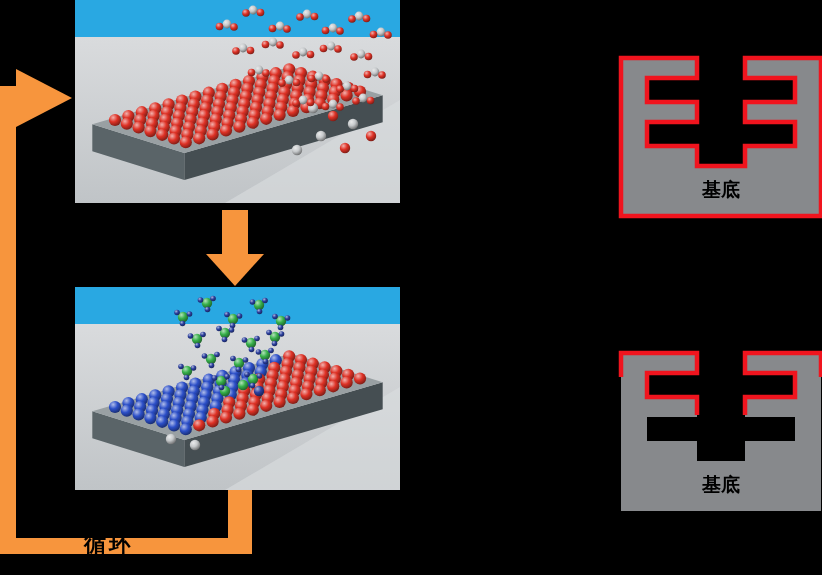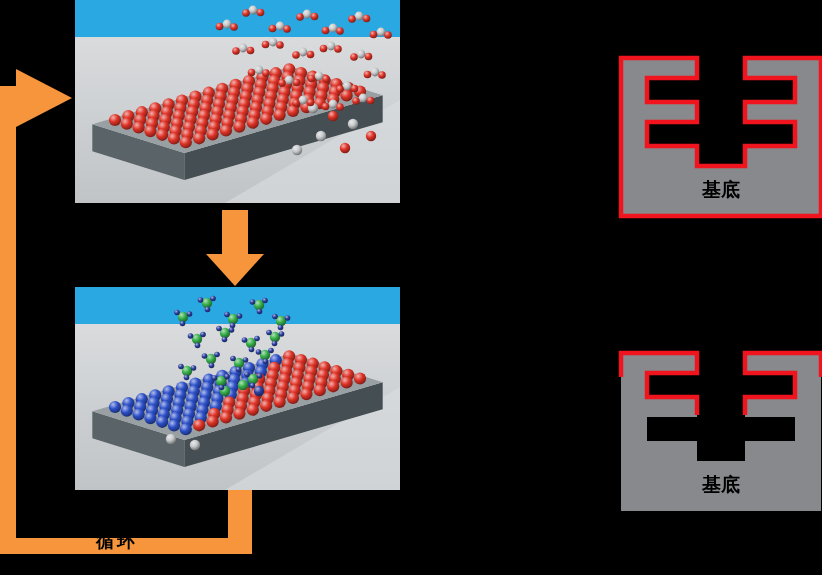--- a/index.html
+++ b/index.html
@@ -20,21 +20,21 @@
     border-top:32px solid var(--arrow-orange);}
 
   
   .cyc-left{position:absolute;left:0;top:86px;width:16px;height:468px;background:var(--arrow-orange);}
   .cyc-bottom{position:absolute;left:0;top:538px;width:252px;height:16px;background:var(--arrow-orange);}
   .cyc-stub{position:absolute;left:228px;top:490px;width:24px;height:56px;background:var(--arrow-orange);}
   .cyc-head{position:absolute;left:16px;top:69px;width:0;height:0;
     border-top:29px solid transparent;border-bottom:29px solid transparent;
     border-left:56px solid var(--arrow-orange);}
 
-  .cycle-label{position:absolute;left:96px;top:529px;font-size:18px;font-weight:bold;
+  .cycle-label{position:absolute;left:84px;top:529px;font-size:22px;font-weight:bold;
     color:var(--label-color);letter-spacing:3px;z-index:5;}
 
   
   .structure{position:absolute;left:618px;width:206px;height:170px;}
   #struct-top{top:55px;}
   #struct-bottom{top:350px;}
   .struct-svg{display:block;width:206px;height:164px;}
   .substrate-label{position:absolute;left:0;width:100%;text-align:center;top:122px;
     font-size:19px;font-weight:bold;color:var(--label-color);}
 </style>

